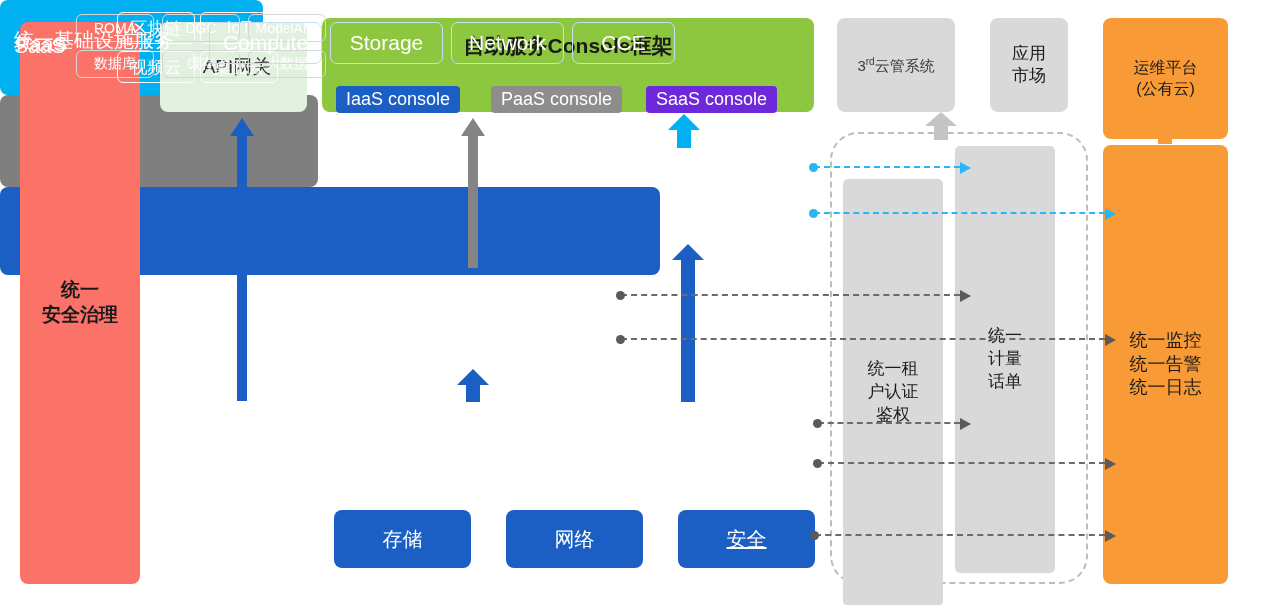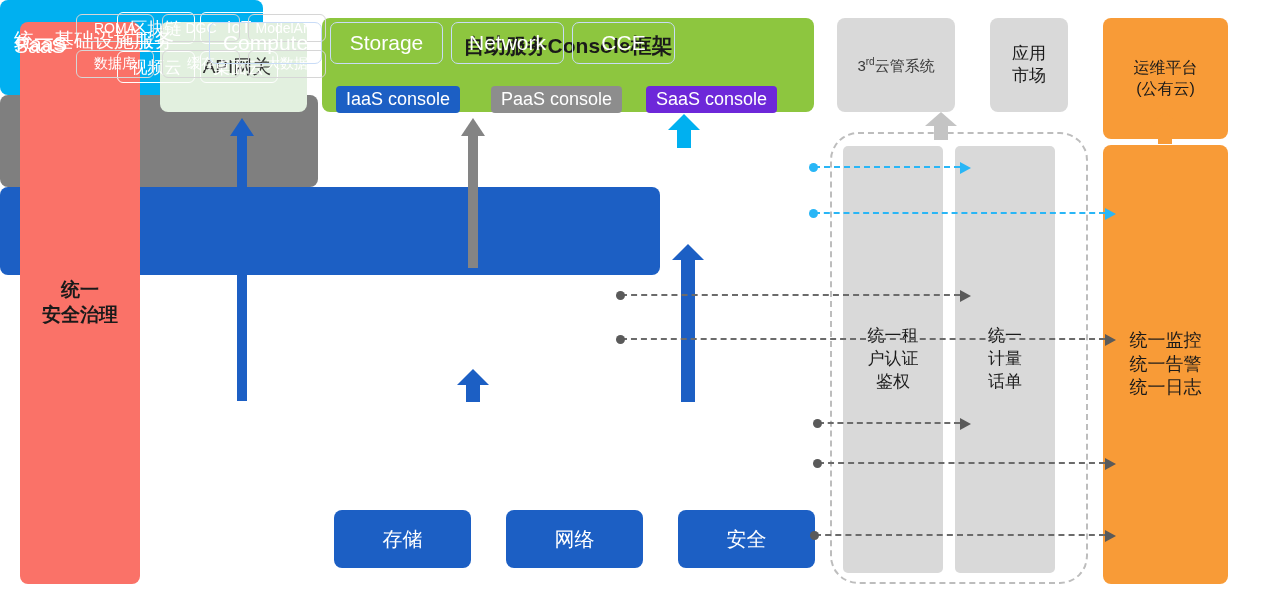--- a/index.html
+++ b/index.html
@@ -186,42 +186,42 @@
     height:58px;
     background:#1c5fc4;
     border-radius:8px;
     color:#ffffff;
     font-size:20px;
     display:flex; align-items:center; justify-content:center;
   }
   #res-server{  left:162px; width:137px; }
   #res-storage{ left:334px; width:137px; }
   #res-network{ left:506px; width:137px; }
-  #res-security{left:678px; width:137px; }
+  #res-security{left:678px; width:137px;text-decoration:underline; }
 
   
   #dashed-region{
     position:absolute;
     left:830px; top:132px; width:258px; height:452px;
     border:2.5px dashed #bdbdbd;
     border-radius:28px;
     box-sizing:border-box;
   }
   .grey-bar{
     position:absolute;
     top:146px;
     width:100px;
     height:427px;
     background:#d9d9d9;
     border-radius:5px;
     display:flex; align-items:center; justify-content:center;
     color:#1a1a1a; font-size:17px; line-height:1.35;
     text-align:center;
   }
-  #grey-bar-auth{  left:843px; }
+  #grey-bar-auth{  left:843px;margin-top:33px; }
   #grey-bar-meter{ left:955px; }
 
   
   .arrow-up{ position:absolute; }
   .arrow-up .shaft{
     position:absolute; left:50%; transform:translateX(-50%);
     width:10px; bottom:0;
   }
   .arrow-up .head{
     position:absolute; left:50%; transform:translateX(-50%);

